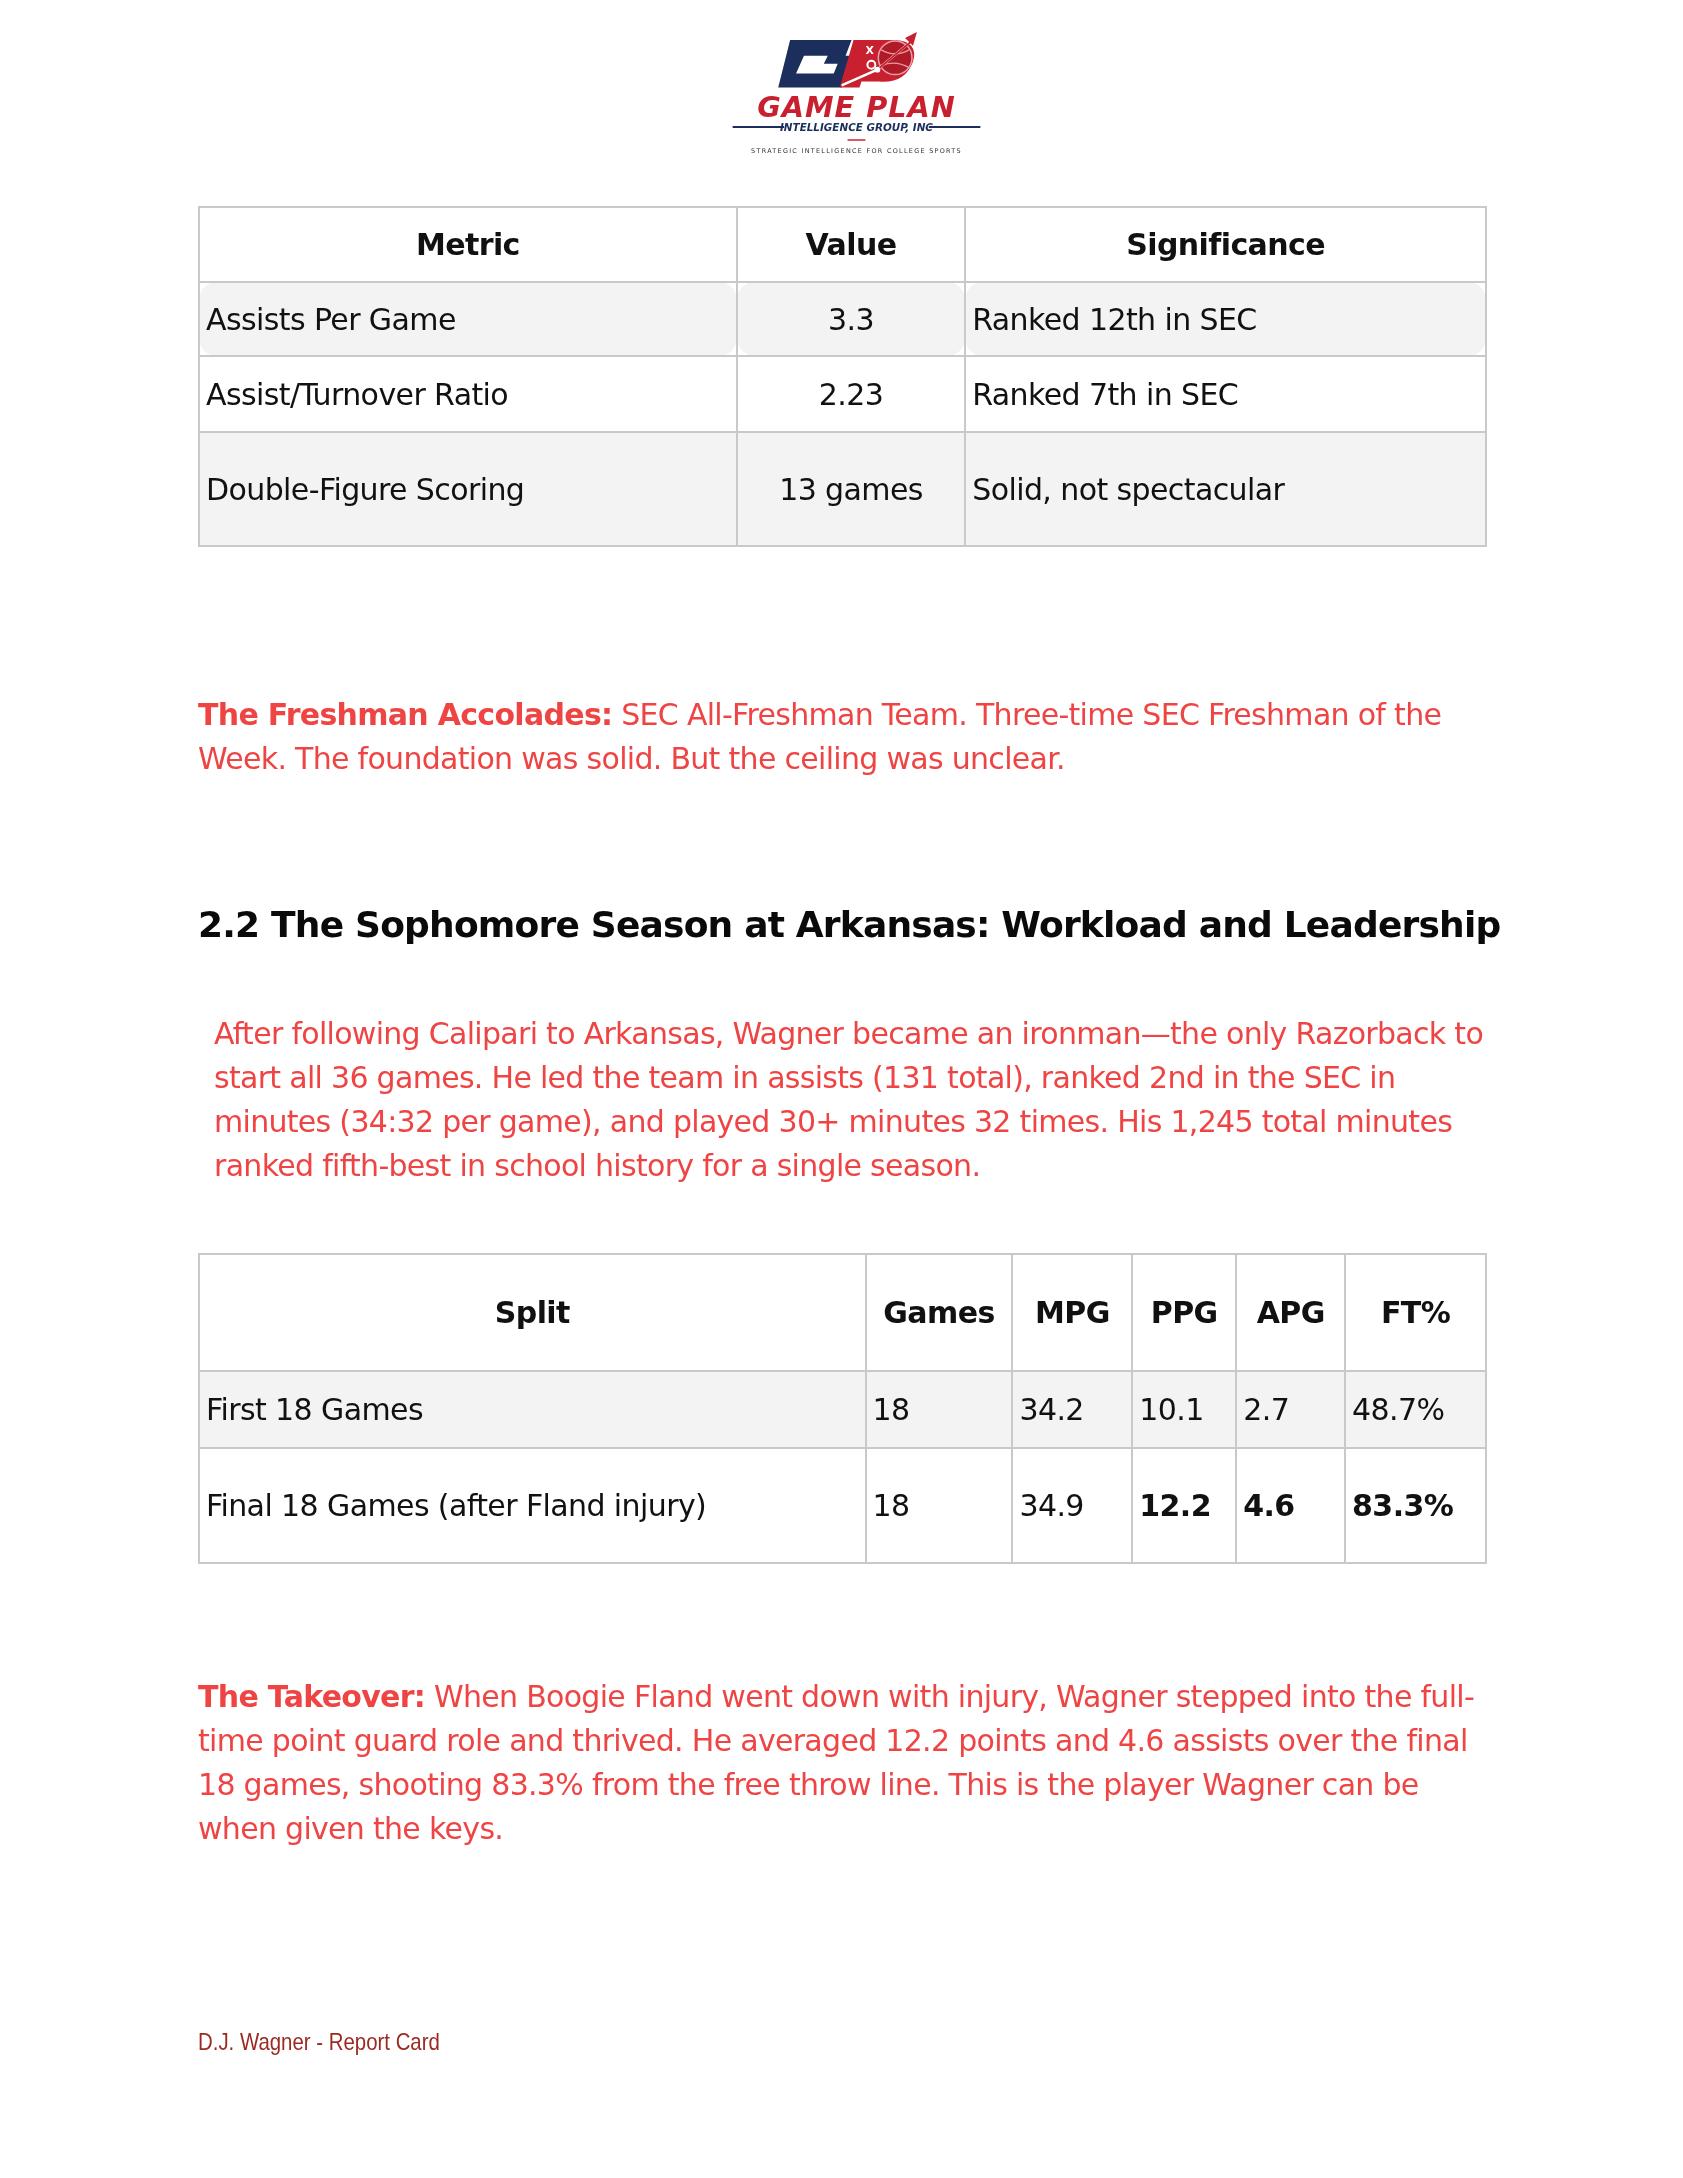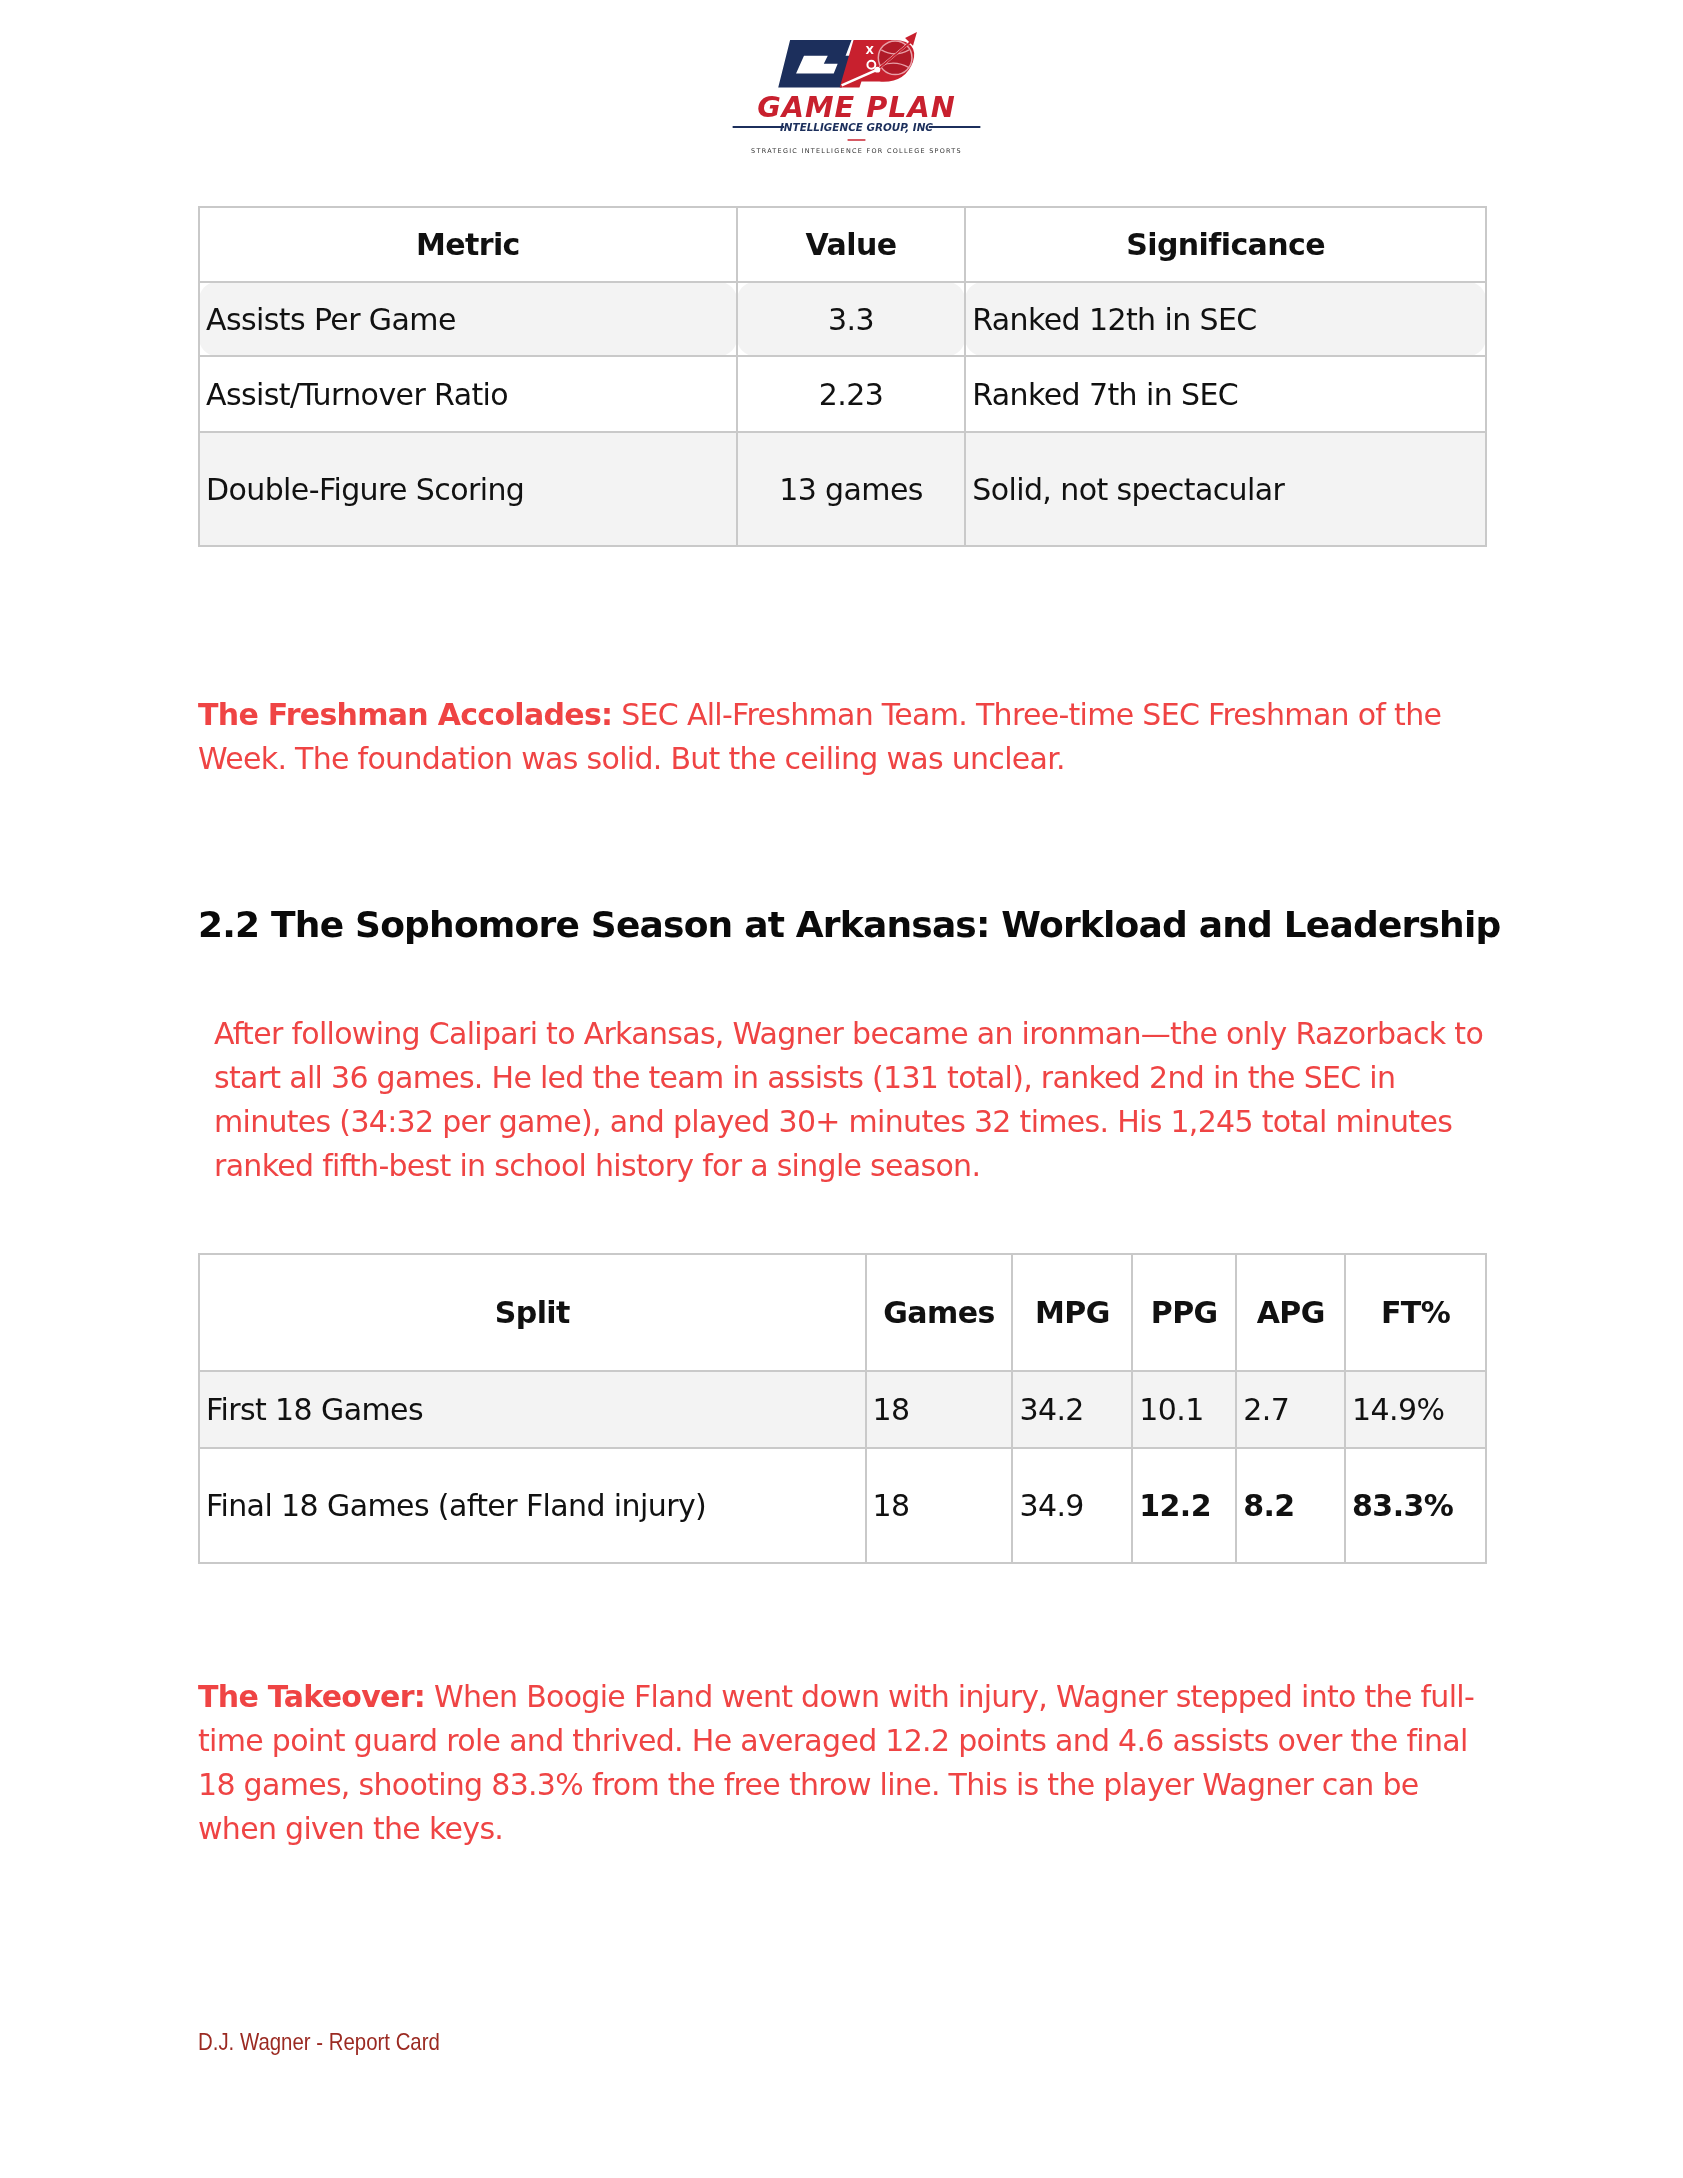--- a/index.html
+++ b/index.html
@@ -181,28 +181,28 @@
       <th>FT%</th>
     </tr>
   </thead>
   <tbody>
     <tr class="r1 shade">
       <td>First 18 Games</td>
       <td class="num">18</td>
       <td class="num">34.2</td>
       <td class="num">10.1</td>
       <td class="num">2.7</td>
-      <td class="num">14.9%</td>
+      <td class="num">48.7%</td>
     </tr>
     <tr class="r2">
       <td>Final 18 Games (after Fland injury)</td>
       <td class="num">18</td>
       <td class="num">34.9</td>
       <td class="num b">12.2</td>
-      <td class="num b">8.2</td>
+      <td class="num b">4.6</td>
       <td class="num b">83.3%</td>
     </tr>
   </tbody>
 </table>
 
 <p class="para" id="takeover" style="margin:0">
   <b>The Takeover:</b><span> When Boogie Fland went down with injury, Wagner stepped into the full-time point guard role and thrived. He averaged 12.2 points and 4.6 assists over the final 18 games, shooting 83.3% from the free throw line. This is the player Wagner can be when given the keys.</span>
 </p>
 
 <div class="footer">D.J. Wagner - Report Card</div>

